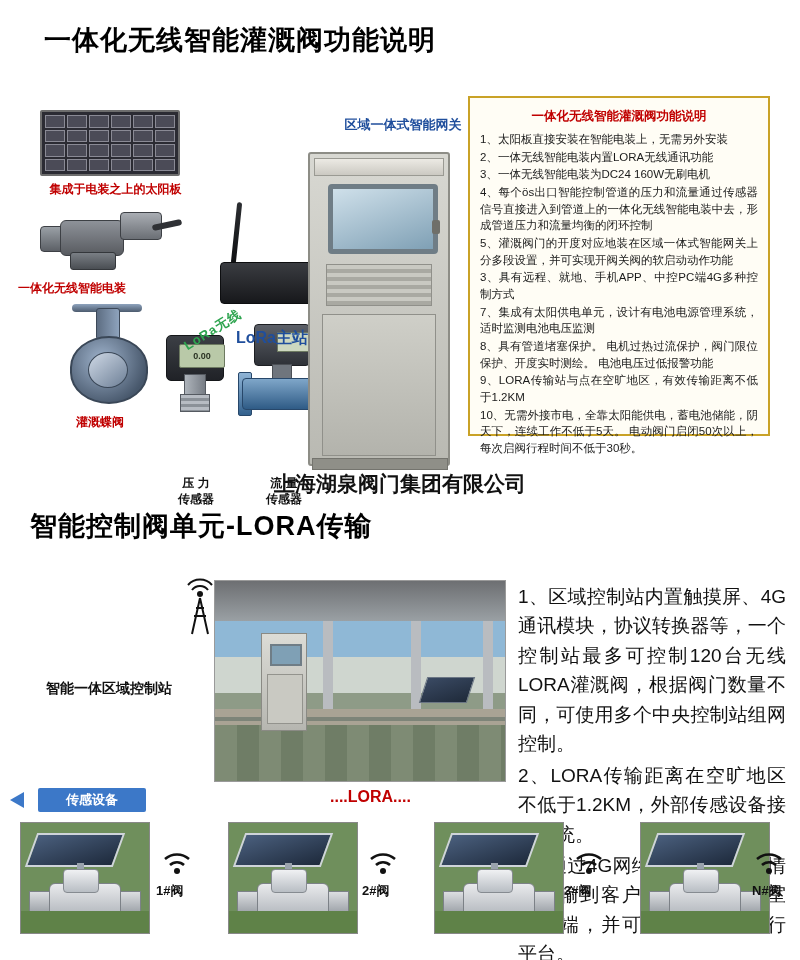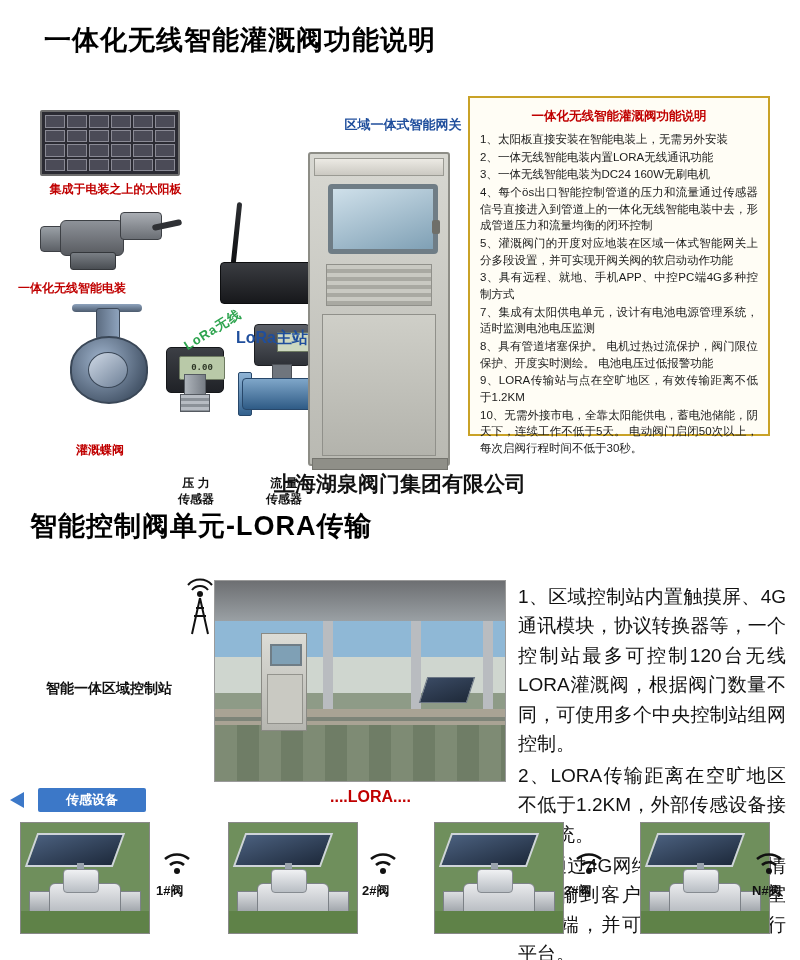--- a/index.html
+++ b/index.html
@@ -83,28 +83,28 @@
     background:radial-gradient(circle at 40% 35%,#9fb3cc,#47576b 75%);
     border:2px solid #3a4757;border-radius:50%/46%;
   }
   .bfv-disc{
     position:absolute;left:40px;top:44px;width:38px;height:34px;
     background:linear-gradient(140deg,#cfd9e6,#6d7f96);
     border:1px solid #3a4757;border-radius:50%;
   }
   .bfv-cap{
     position:absolute;left:40px;top:334px;width:120px;text-align:center;
-    font-size:12px;font-weight:bold;color:#c00000;margin-top:28px;
+    font-size:12px;font-weight:bold;color:#c00000;
   }
 
   
   .psensor{position:absolute;left:160px;top:250px;width:70px;height:86px;}
   .ps-head{
-    position:absolute;left:6px;top:17px;width:56px;height:44px;
-    background:linear-gradient(180deg,#3c3f45,#202227);border:1px solid #15171a;border-radius:5px;font-family:Liberation Mono, monospace;
+    position:absolute;left:6px;top:5px;width:56px;height:44px;
+    background:linear-gradient(180deg,#3c3f45,#202227);border:1px solid #15171a;border-radius:5px;
   }
   .ps-screen{
     position:absolute;left:12px;top:8px;width:44px;height:22px;
     background:#b9c9a8;border:1px solid #6d7a61;border-radius:2px;
   }
   .ps-screen b{display:block;font-size:9px;color:#2b3324;text-align:center;line-height:22px;font-weight:bold;}
   .ps-neck{
     position:absolute;left:24px;top:44px;width:20px;height:20px;
     background:linear-gradient(90deg,#aeb4bb,#777d85);border:1px solid #555a61;
   }

